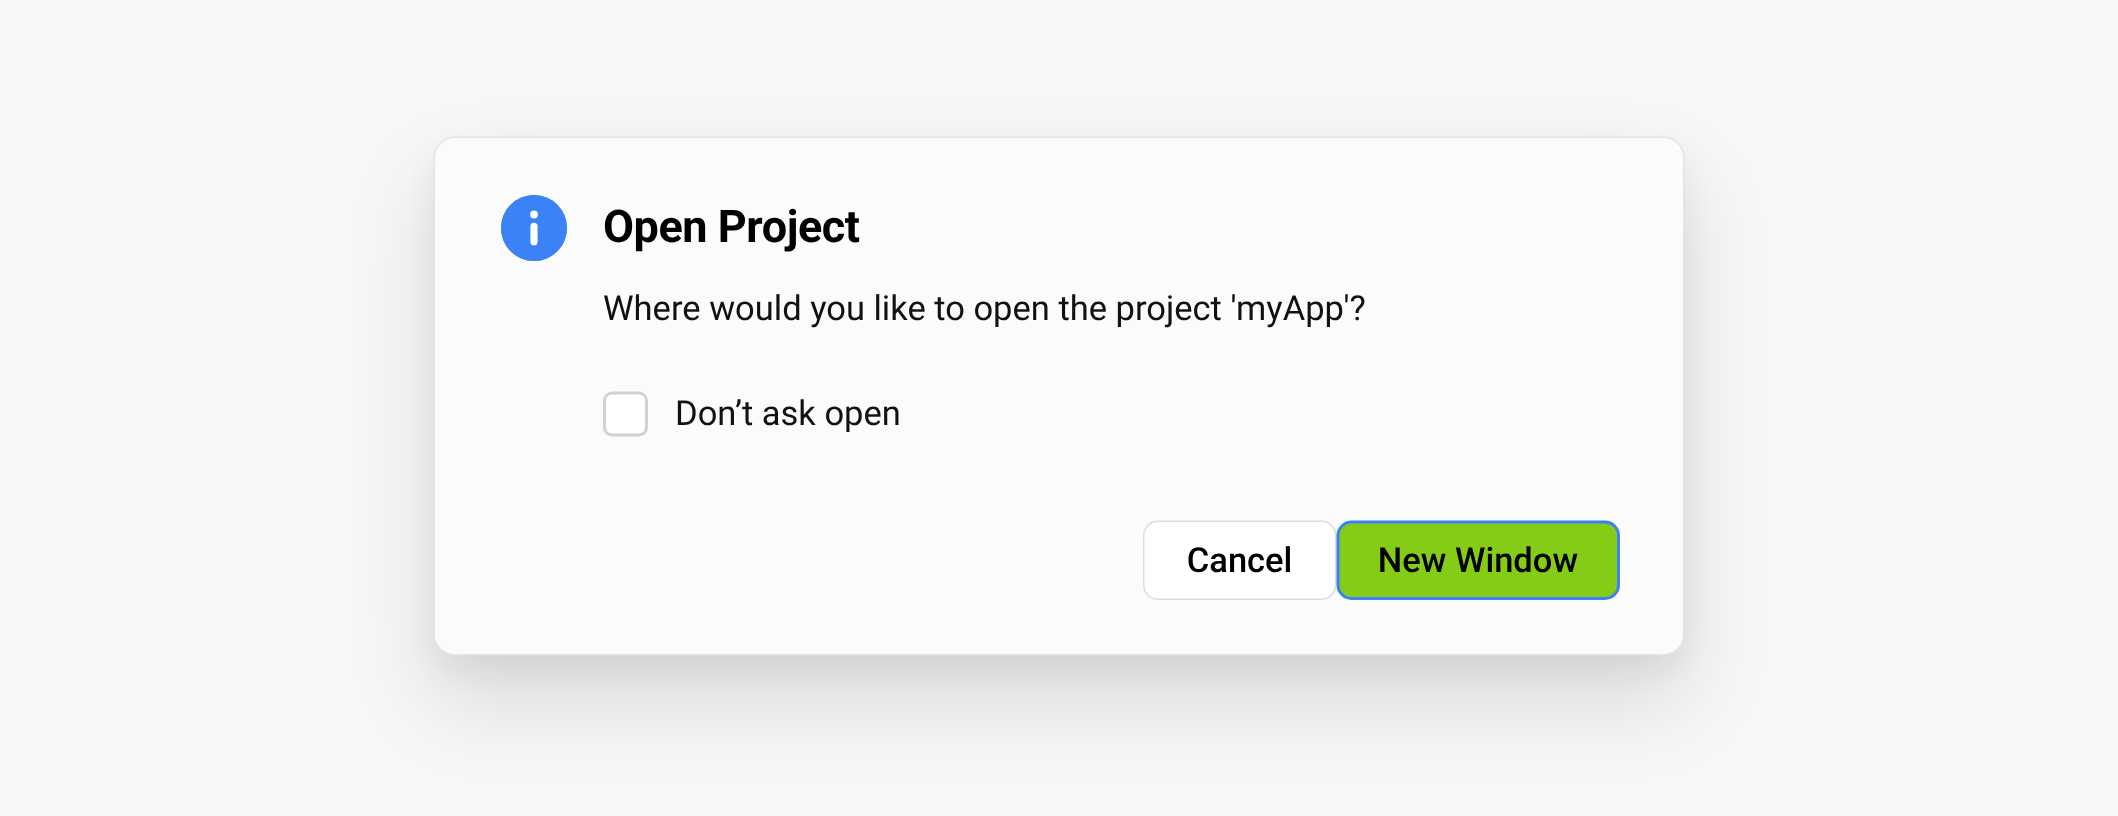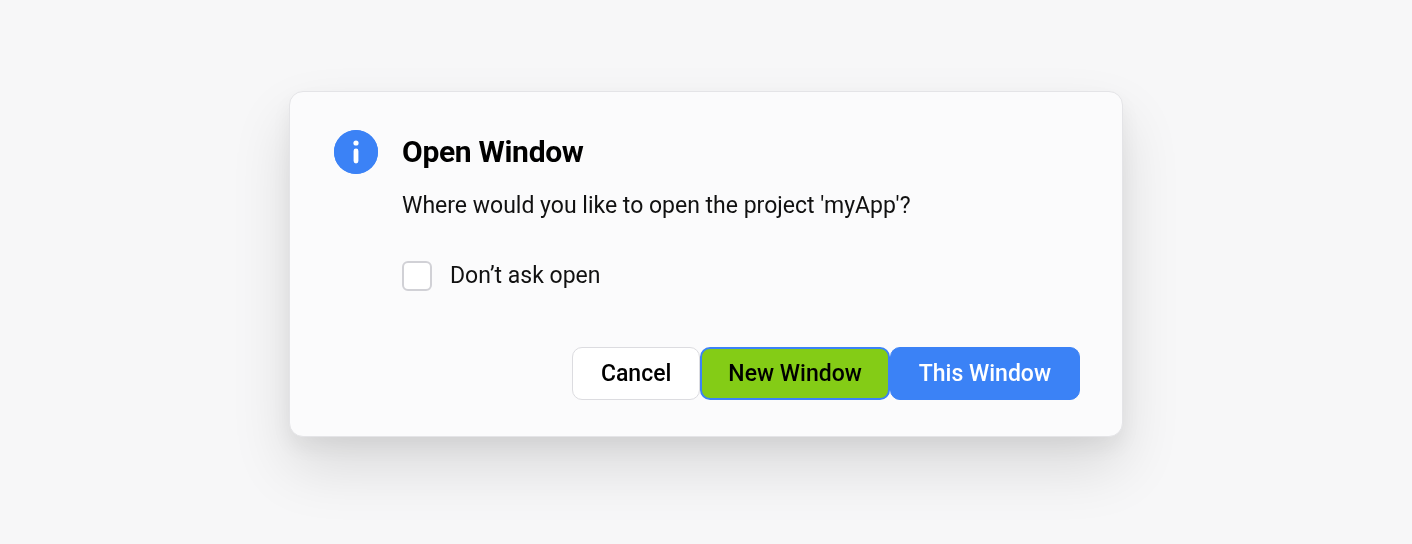--- a/index.html
+++ b/index.html
@@ -116,30 +116,29 @@
 
 <div class="dialog">
   <div class="dialog-header">
     <div class="info-icon">
       <svg viewBox="0 0 44 44" fill="none">
         <circle cx="22" cy="22" r="22" fill="#3b82f6"></circle>
         <circle cx="22" cy="13" r="2.6" fill="#fff"></circle>
         <rect x="19.6" y="18.5" width="4.8" height="15" rx="2.4" fill="#fff"></rect>
       </svg>
     </div>
-    <h1 class="dialog-title">Open Window</h1>
+    <h1 class="dialog-title">Open Project</h1>
   </div>
 
   <div class="dialog-body">
     <p class="dialog-message">Where would you like to open the project 'myApp'?</p>
 
     <div class="checkbox-row">
       <div class="checkbox" role="checkbox" aria-checked="false"></div>
       <span class="checkbox-label">Don’t ask open</span>
     </div>
   </div>
 
   <div class="dialog-actions">
     <button class="btn btn-cancel">Cancel</button>
     <button class="btn btn-new-window">New Window</button>
-    <button class="btn btn-this-window">This Window</button>
   </div>
 </div>
 
 </body></html>

